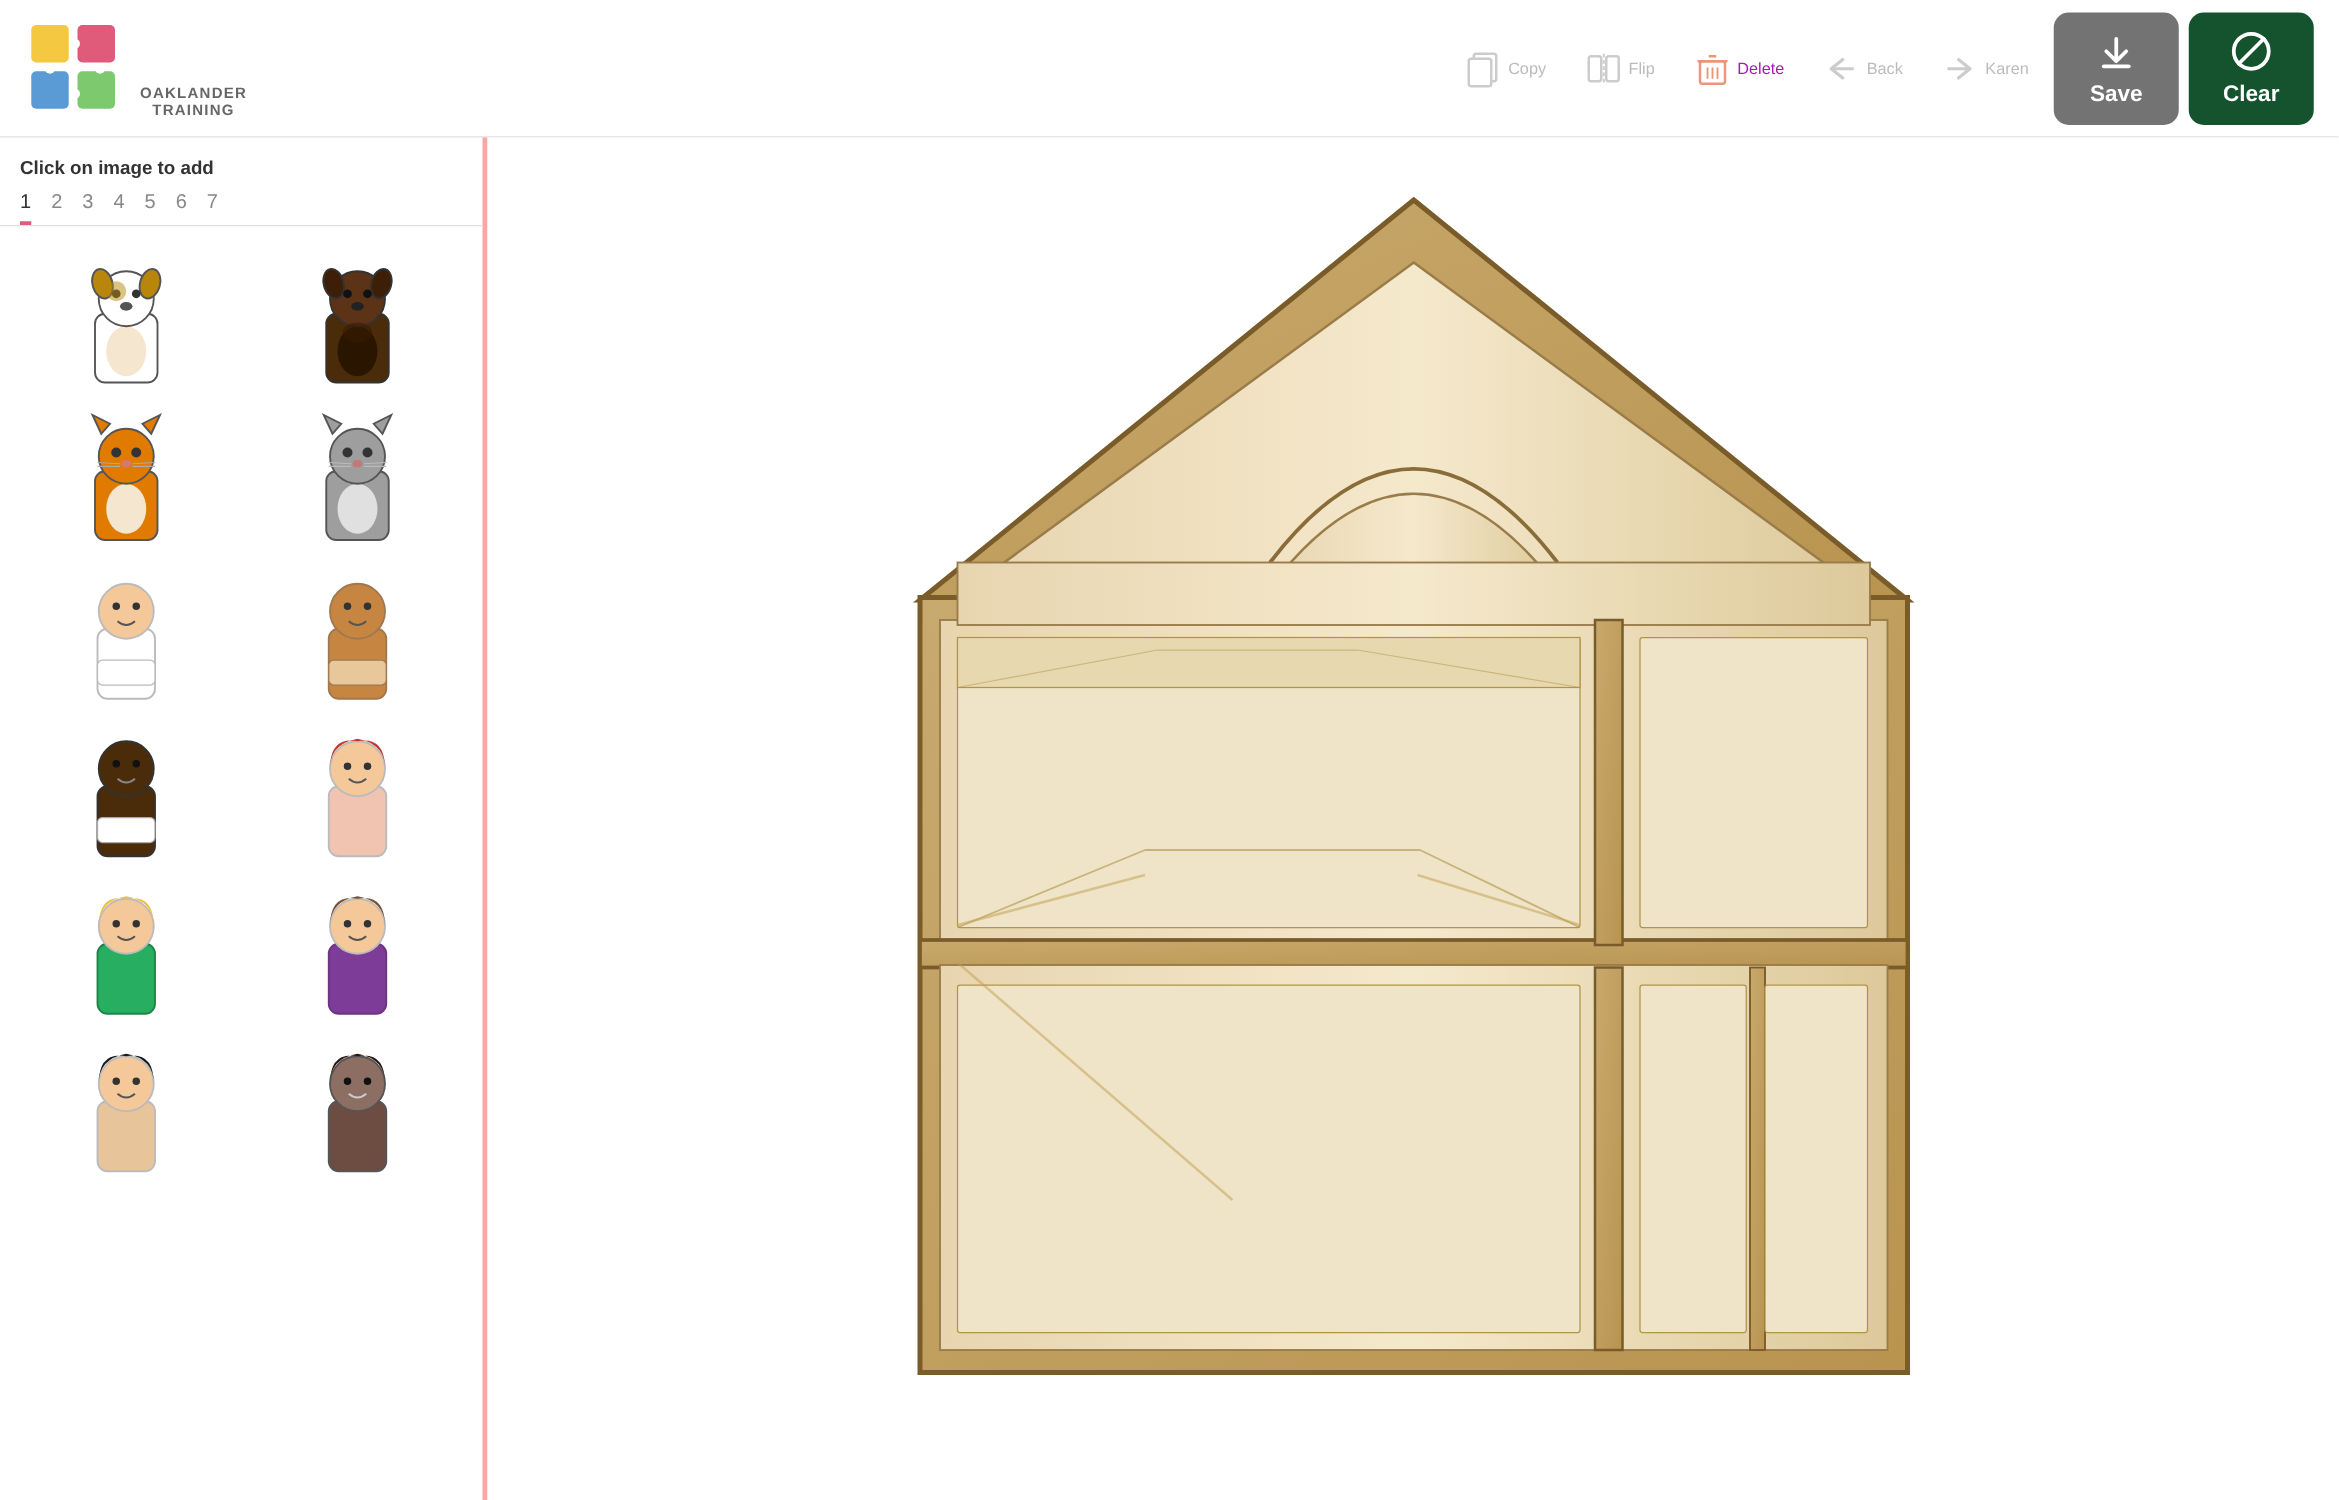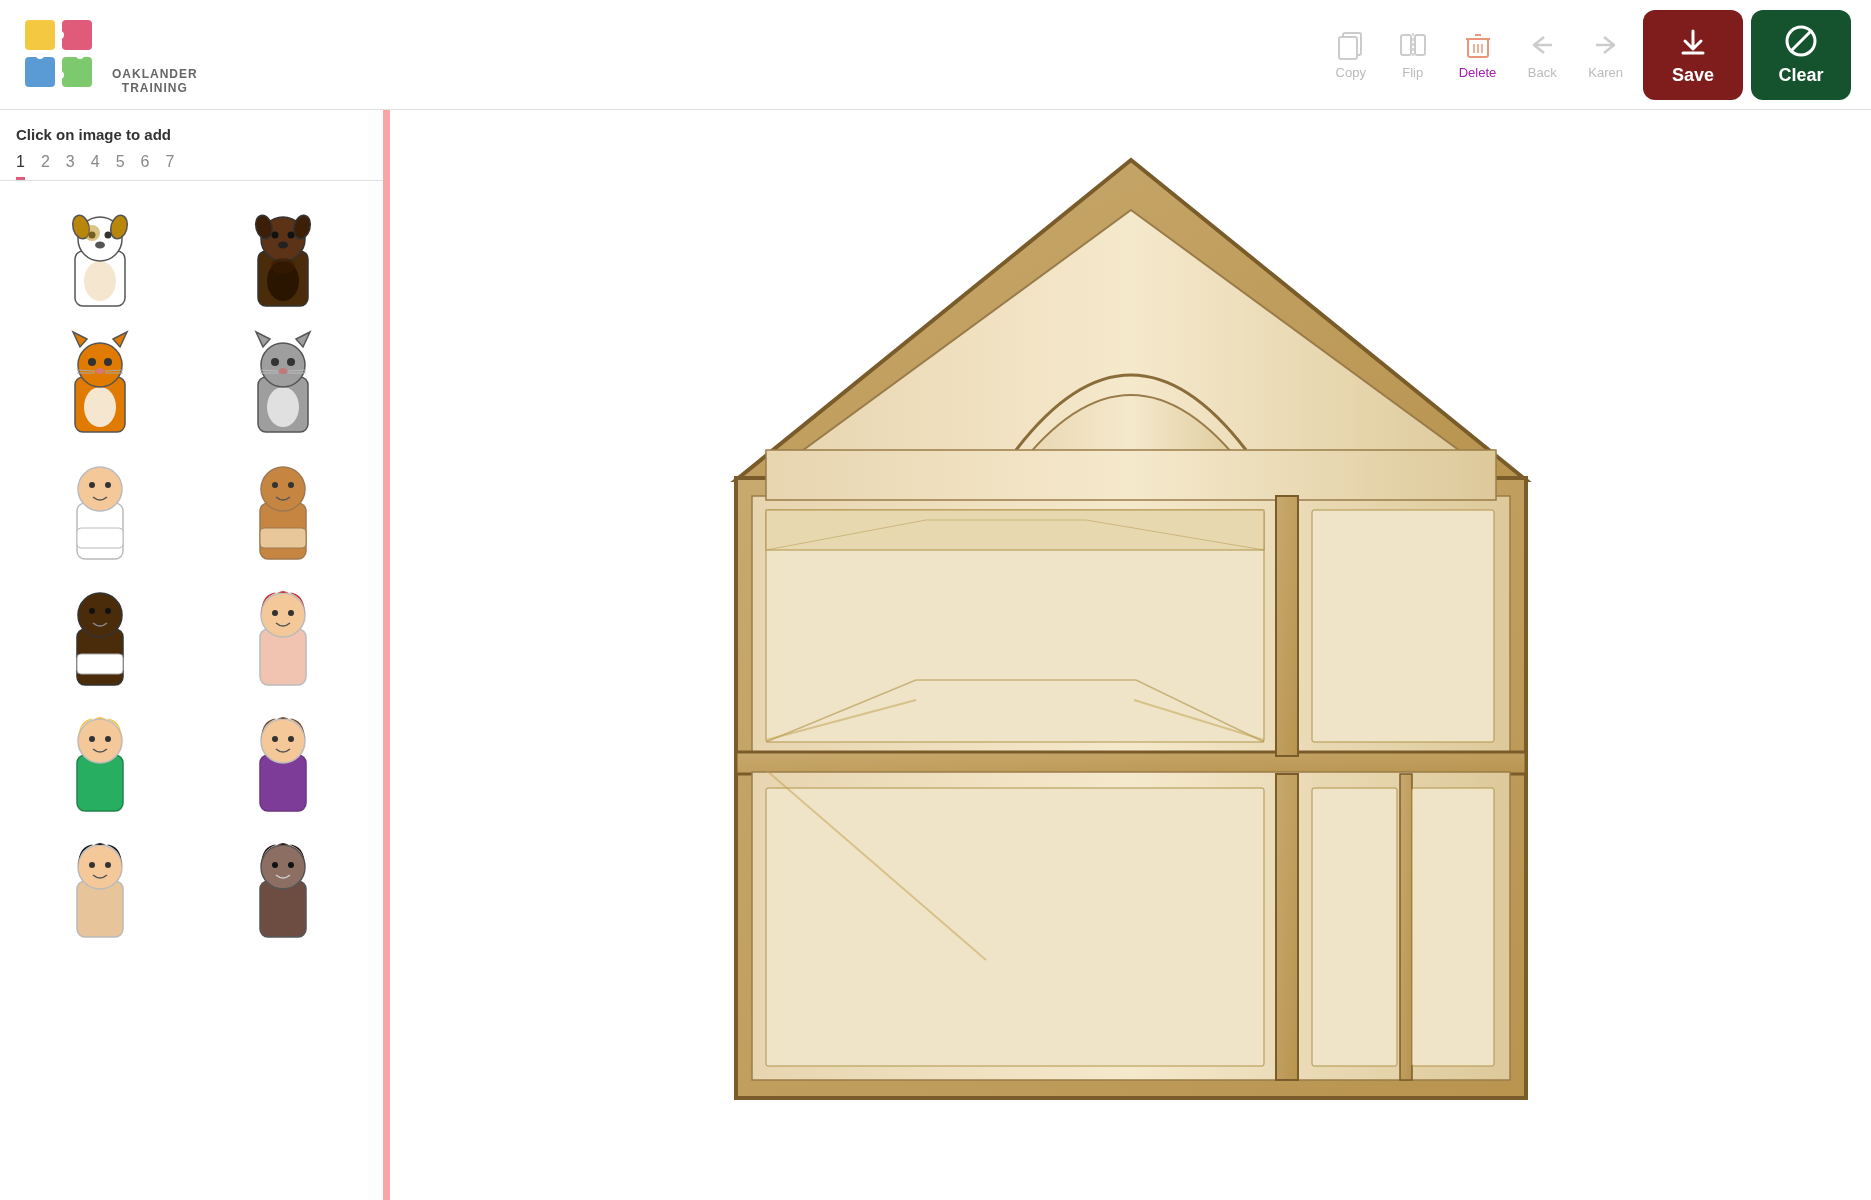--- a/index.html
+++ b/index.html
@@ -32,21 +32,21 @@
     }
     #toolbar {
       display: flex;
       align-items: center;
       gap: 30px;
       margin-left: auto;
       margin-right: 20px;
     }
     .toolbar-btn {
       display: flex;
-      flex-direction: column;
+      flex-direction: row;
       align-items: center;
       gap: 4px;
       cursor: pointer;
       color: #bbb;
       font-size: 13px;
       background: none;
       border: none;
     }
     .toolbar-btn .tb-icon {
       width: 32px;
@@ -64,34 +64,34 @@
       cursor: pointer;
       display: flex;
       flex-direction: column;
       align-items: center;
       justify-content: center;
       gap: 6px;
       font-size: 18px;
       font-weight: bold;
       color: #fff;
     }
-    #save-btn { background: #7f1d1d; }
+    #save-btn { background: #737373; }
     #clear-btn { background: #14532d; }
 
     
     #main {
       display: flex;
       height: calc(1200px - 110px);
     }
 
     
     #sidebar {
       width: 390px;
       min-width: 390px;
-      border-right: 7px solid #fca5a5;
+      border-right: 4px solid #fca5a5;
       display: flex;
       flex-direction: column;
       padding: 16px 0 0 0;
     }
     #sidebar-instruction {
       padding: 0 16px 10px 16px;
       font-size: 15px;
       color: #555;
     }
     #sidebar-instruction span {

